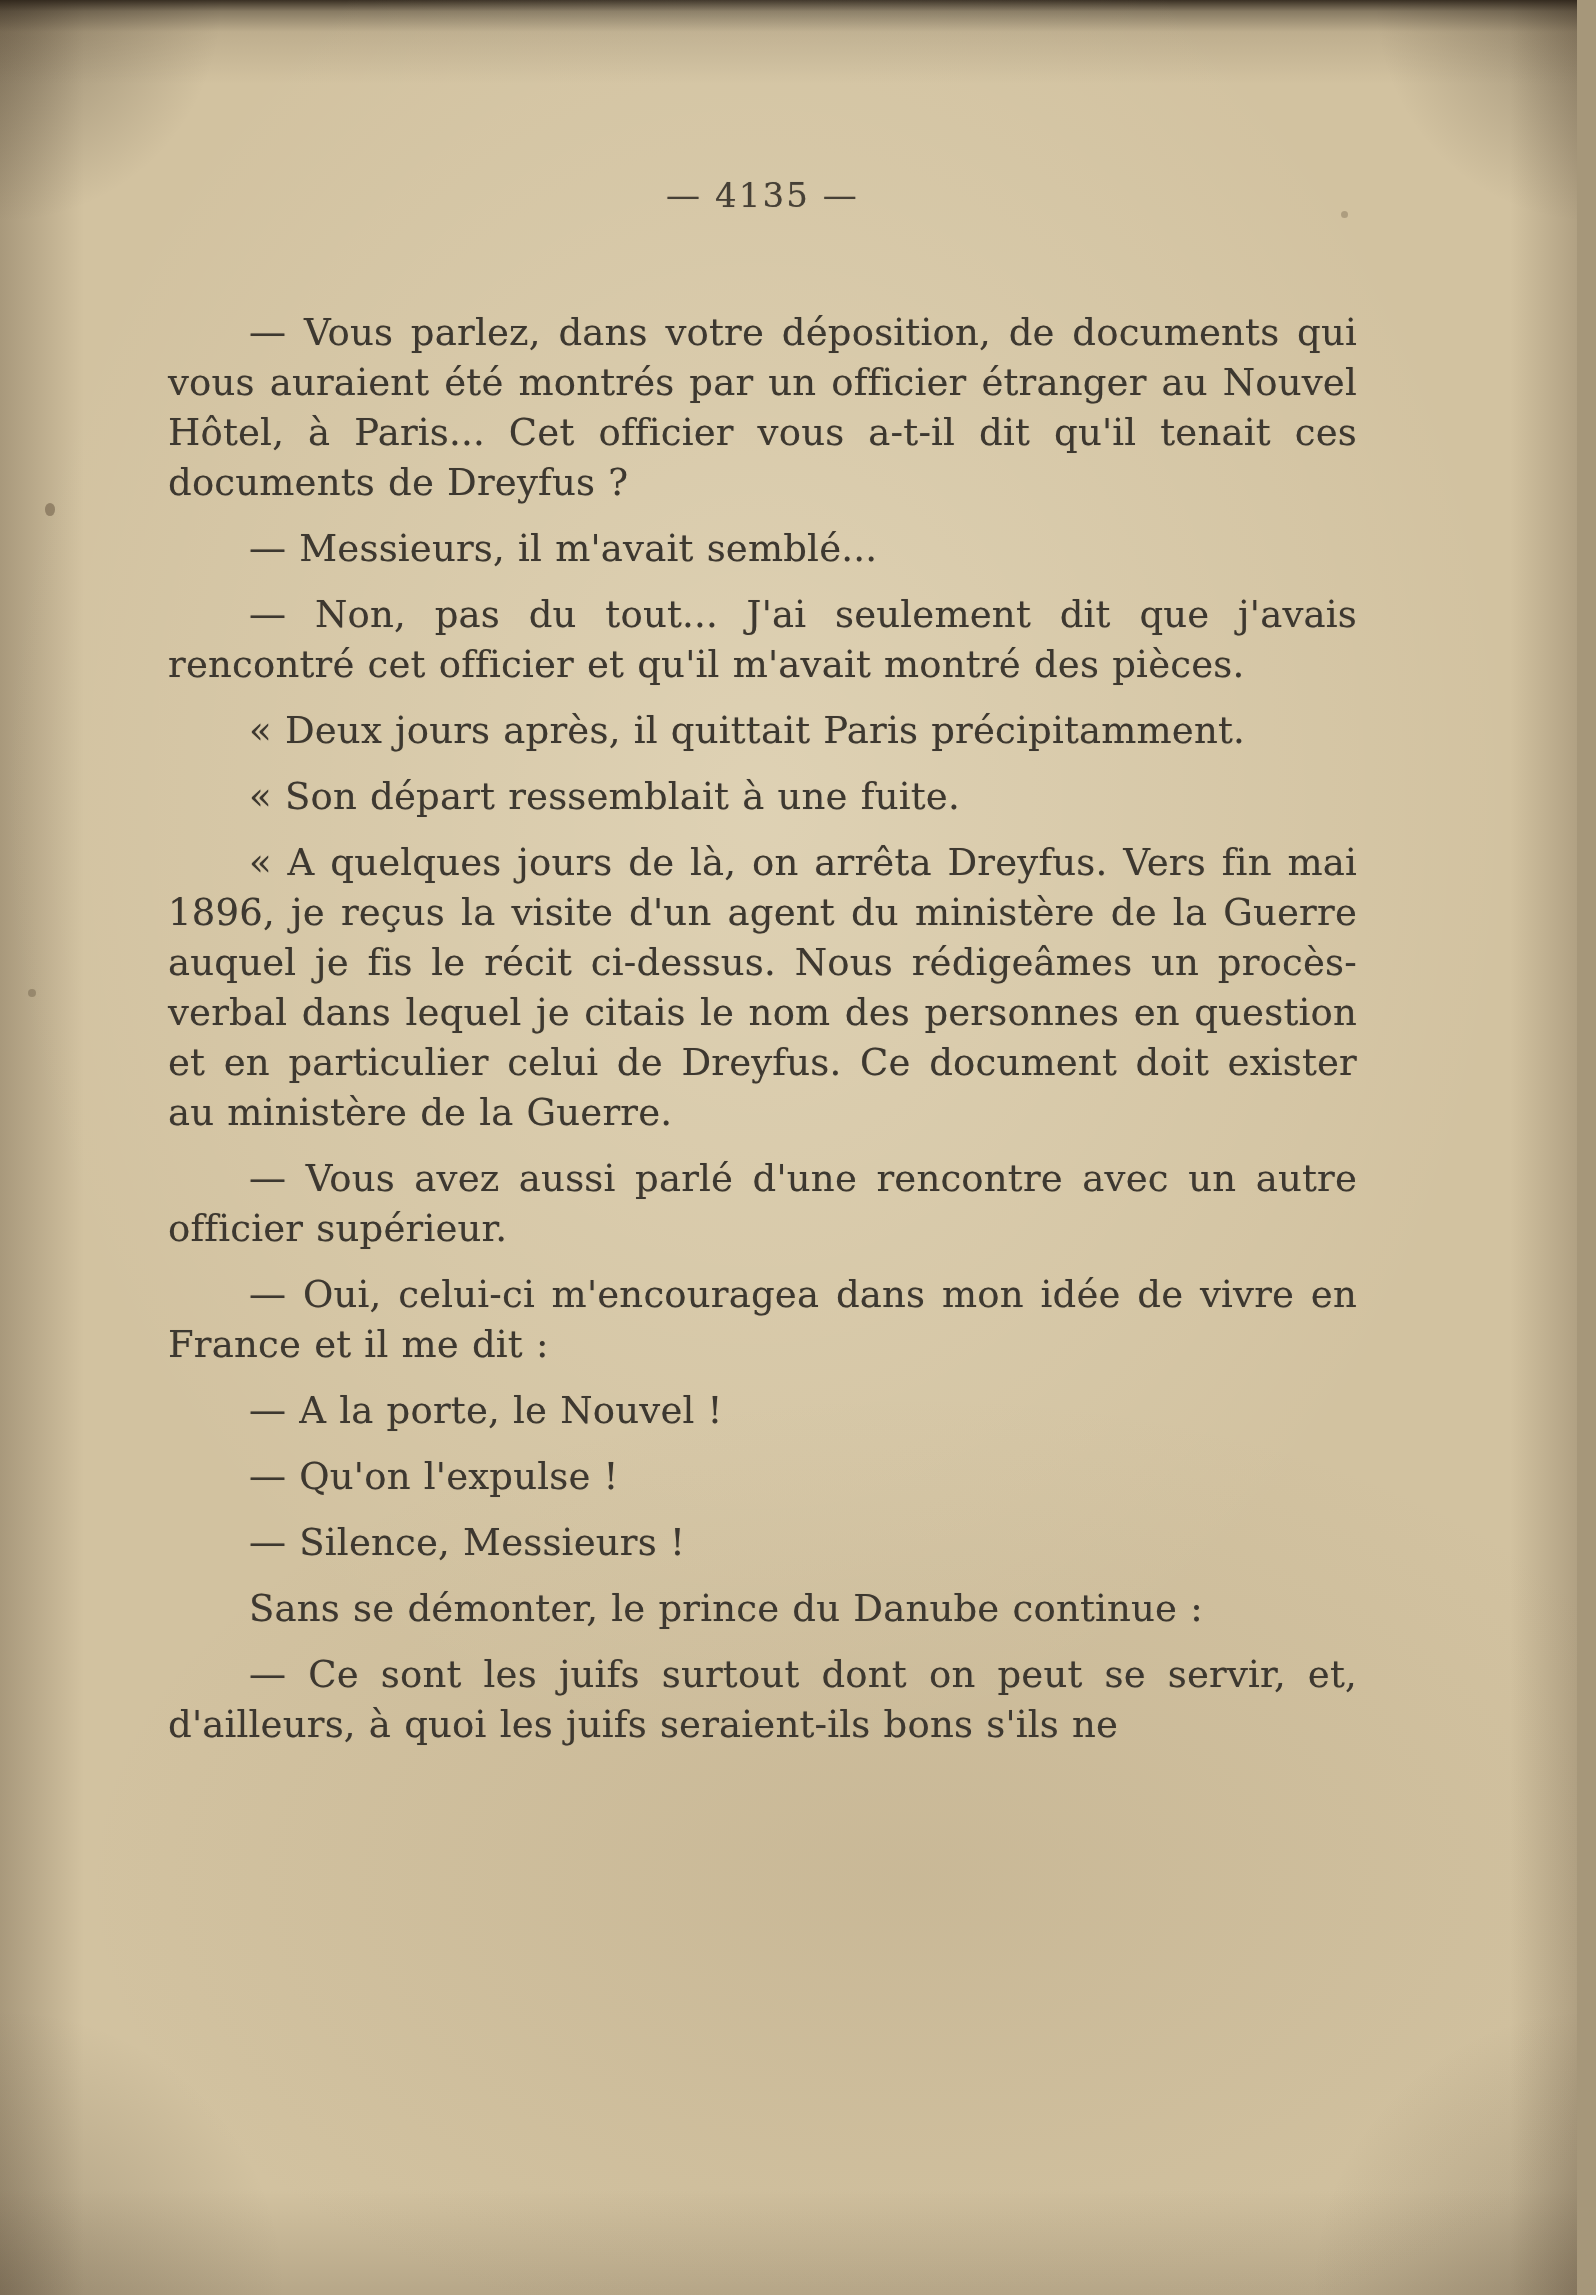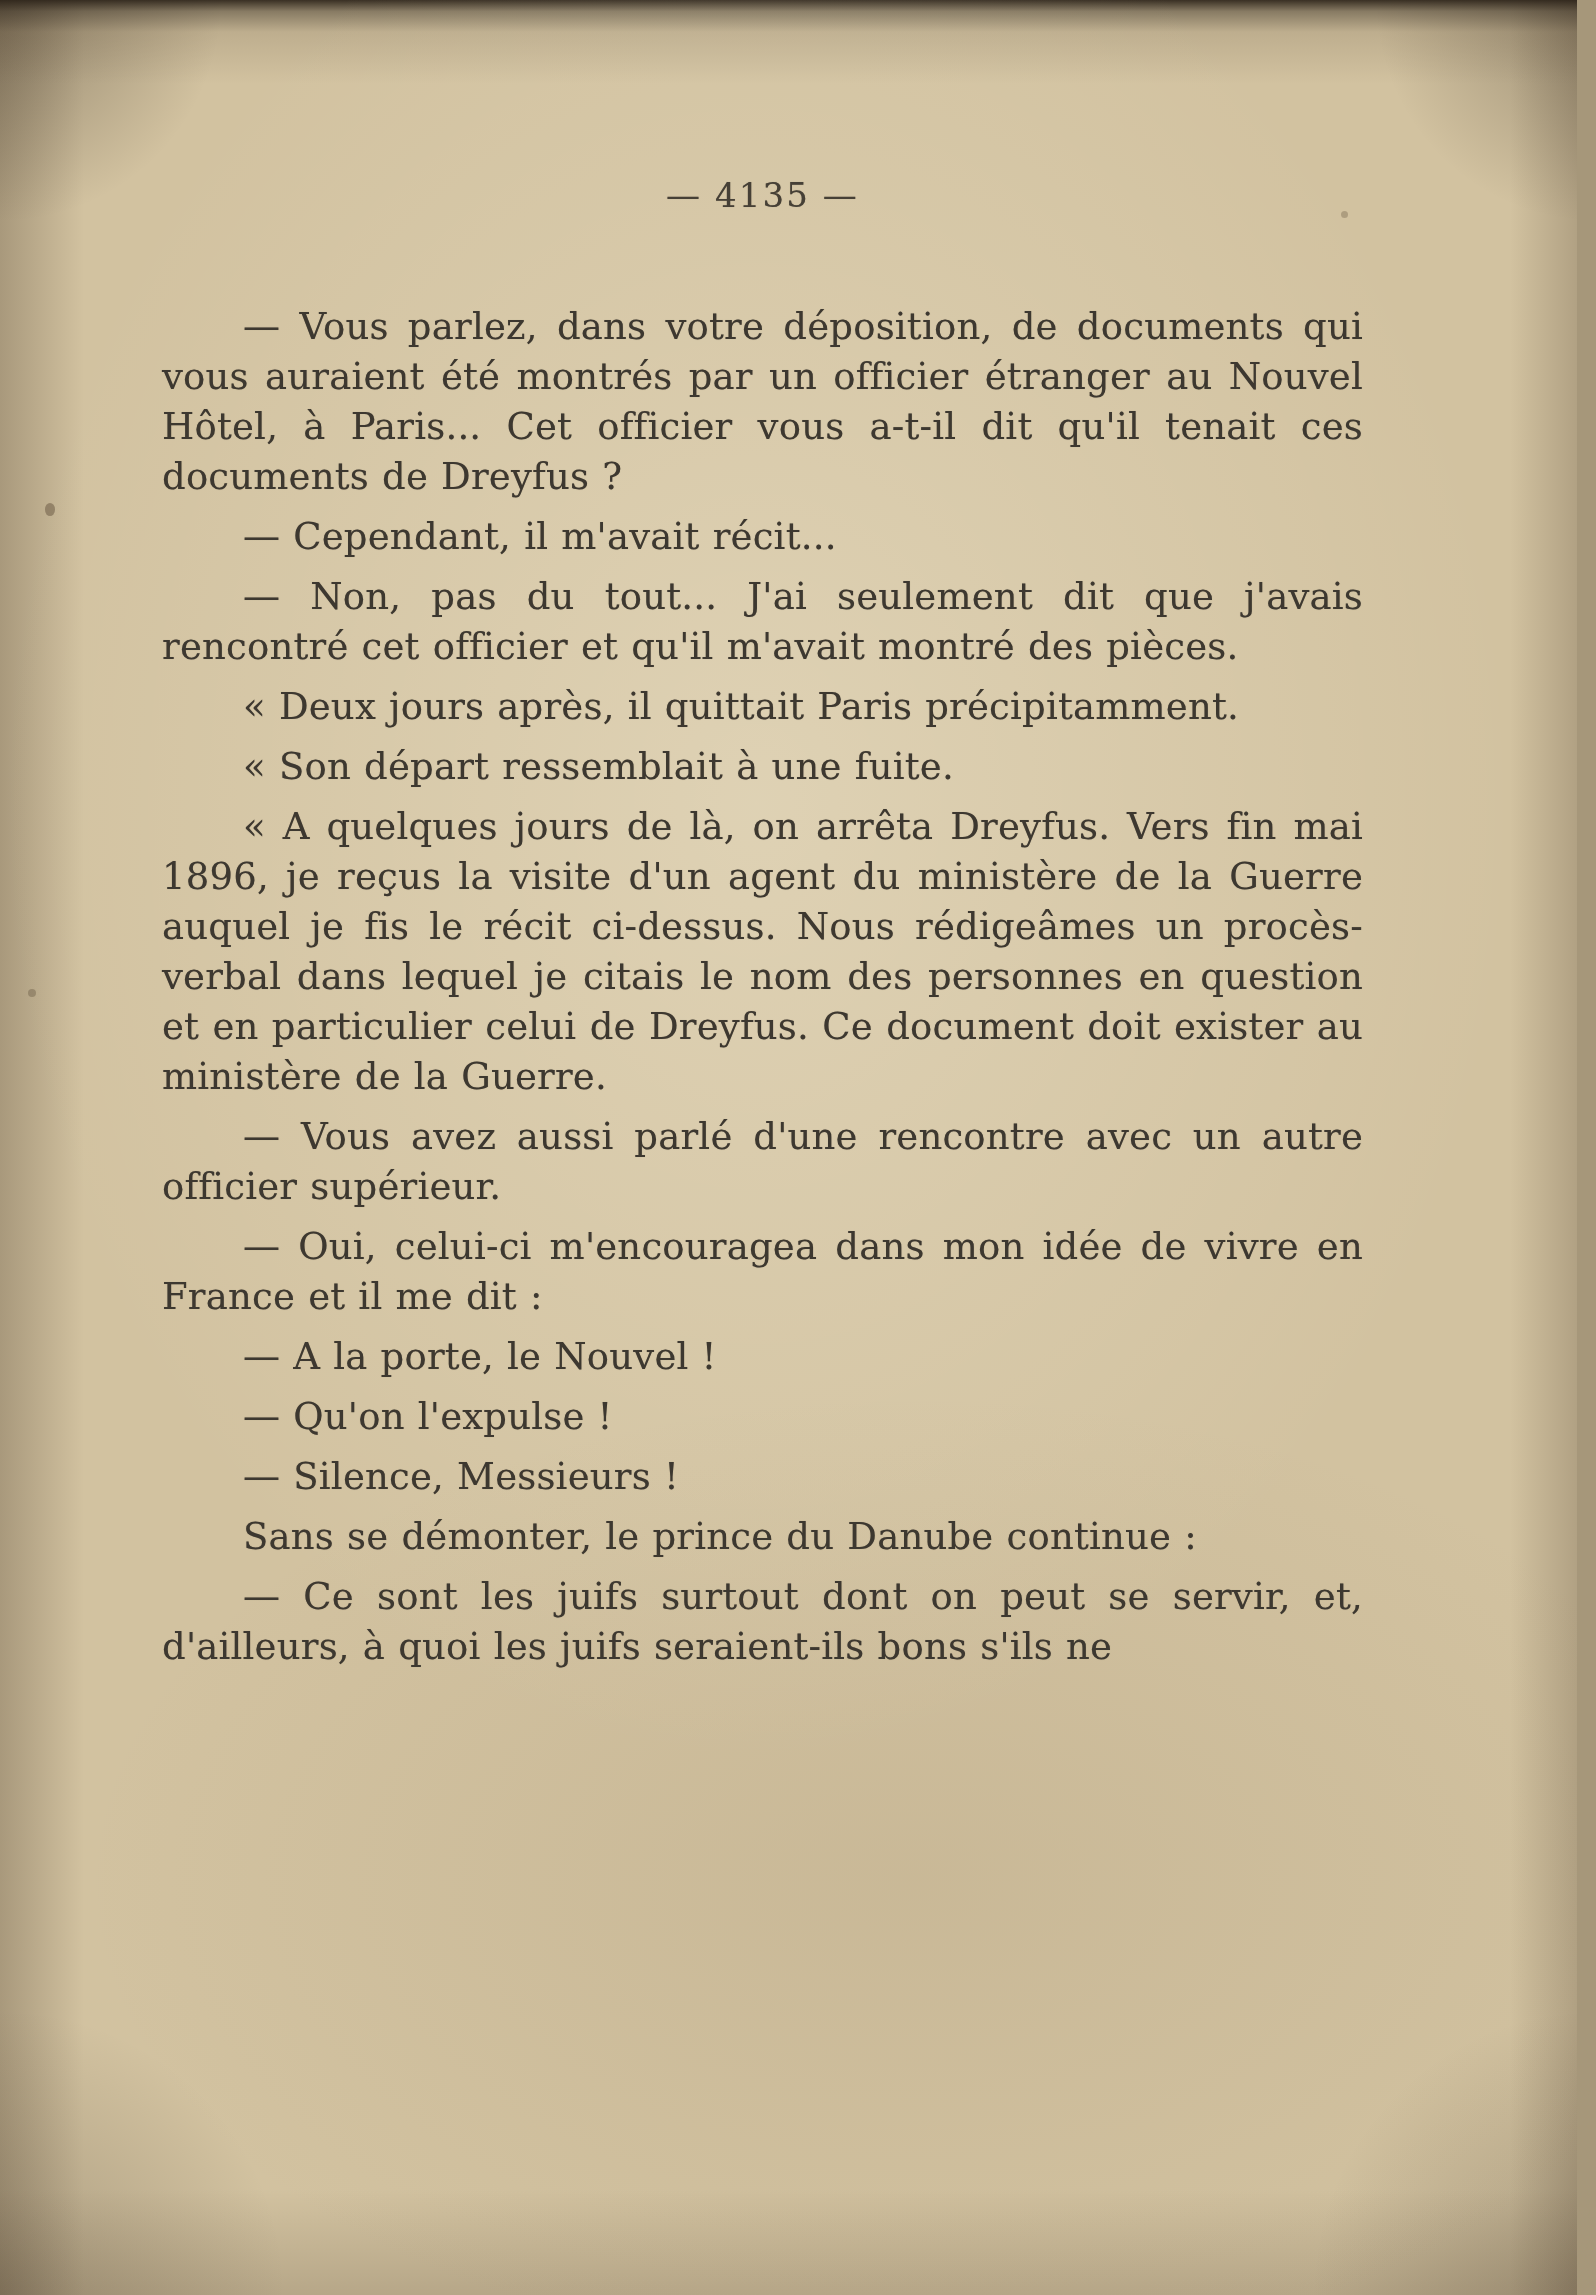--- a/index.html
+++ b/index.html
@@ -54,21 +54,21 @@
     font-family: "DejaVu Serif", "Liberation Serif", serif;
     font-size: 37px;
     line-height: 50px;
     color: #3d3830;
     text-align: justify;
     letter-spacing: 0.2px;
     word-spacing: 1.1px;
     text-shadow: 0 0 0.7px rgba(70,60,46,0.40);
   }
   .text-block p {
-    margin: 10px;
+    margin: 16px;
     text-indent: 81px;
   }
   .speck {
     position: absolute;
     border-radius: 50%;
     pointer-events: none;
   }
   .speck-1 { left: 45px; top: 503px;  width: 10px; height: 12.7px; background: rgba(90,74,54,0.45); }
   .speck-2 { left: 28px; top: 989px; width: 8.4px; height: 8.4px; background: rgba(90,74,54,0.35); }
   .speck-3 { left: 1341px; top: 211px; width: 7px; height: 7px; background: rgba(90,74,54,0.30); }
@@ -79,21 +79,21 @@
 <div class="page">
 
   <div class="speck speck-1"></div>
   <div class="speck speck-2"></div>
   <div class="speck speck-3"></div>
 
   <div class="page-number">— 4135 —</div>
 
   <div class="text-block">
     <p>— Vous parlez, dans votre déposition, de documents qui vous auraient été montrés par un officier étranger au Nouvel Hôtel, à Paris... Cet officier vous a-t-il dit qu'il tenait ces documents de Dreyfus ?</p>
-    <p>— Cependant, il m'avait récit...</p>
+    <p>— Messieurs, il m'avait semblé...</p>
     <p>— Non, pas du tout... J'ai seulement dit que j'avais rencontré cet officier et qu'il m'avait montré des pièces.</p>
     <p>« Deux jours après, il quittait Paris précipitamment.</p>
     <p>« Son départ ressemblait à une fuite.</p>
     <p>« A quelques jours de là, on arrêta Dreyfus. Vers fin mai 1896, je reçus la visite d'un agent du ministère de la Guerre auquel je fis le récit ci-dessus. Nous rédigeâmes un procès-verbal dans lequel je citais le nom des personnes en question et en particulier celui de Dreyfus. Ce document doit exister au ministère de la Guerre.</p>
     <p>— Vous avez aussi parlé d'une rencontre avec un autre officier supérieur.</p>
     <p>— Oui, celui-ci m'encouragea dans mon idée de vivre en France et il me dit :</p>
     <p>— A la porte, le Nouvel !</p>
     <p>— Qu'on l'expulse !</p>
     <p>— Silence, Messieurs !</p>
     <p>Sans se démonter, le prince du Danube continue :</p>

